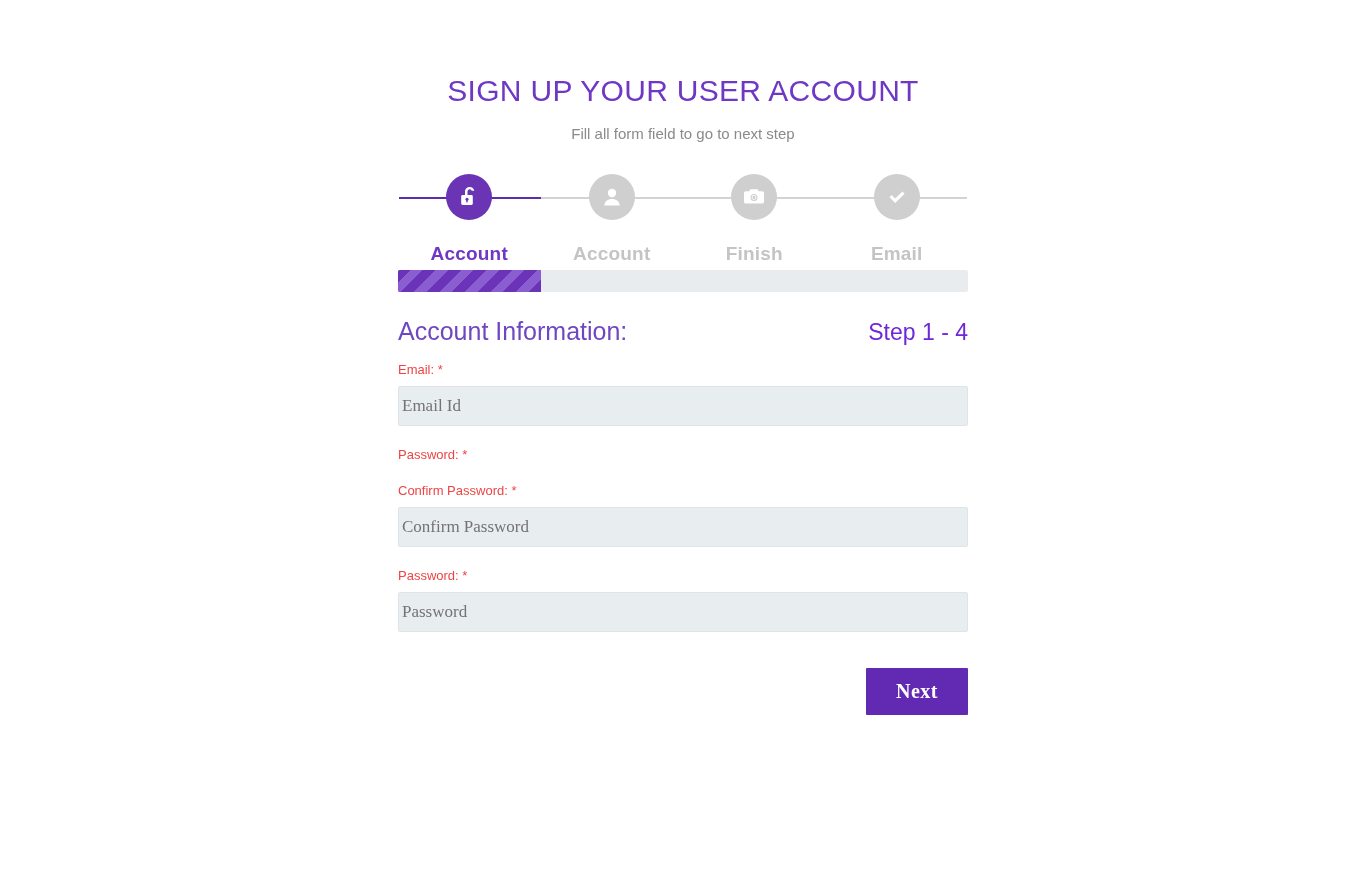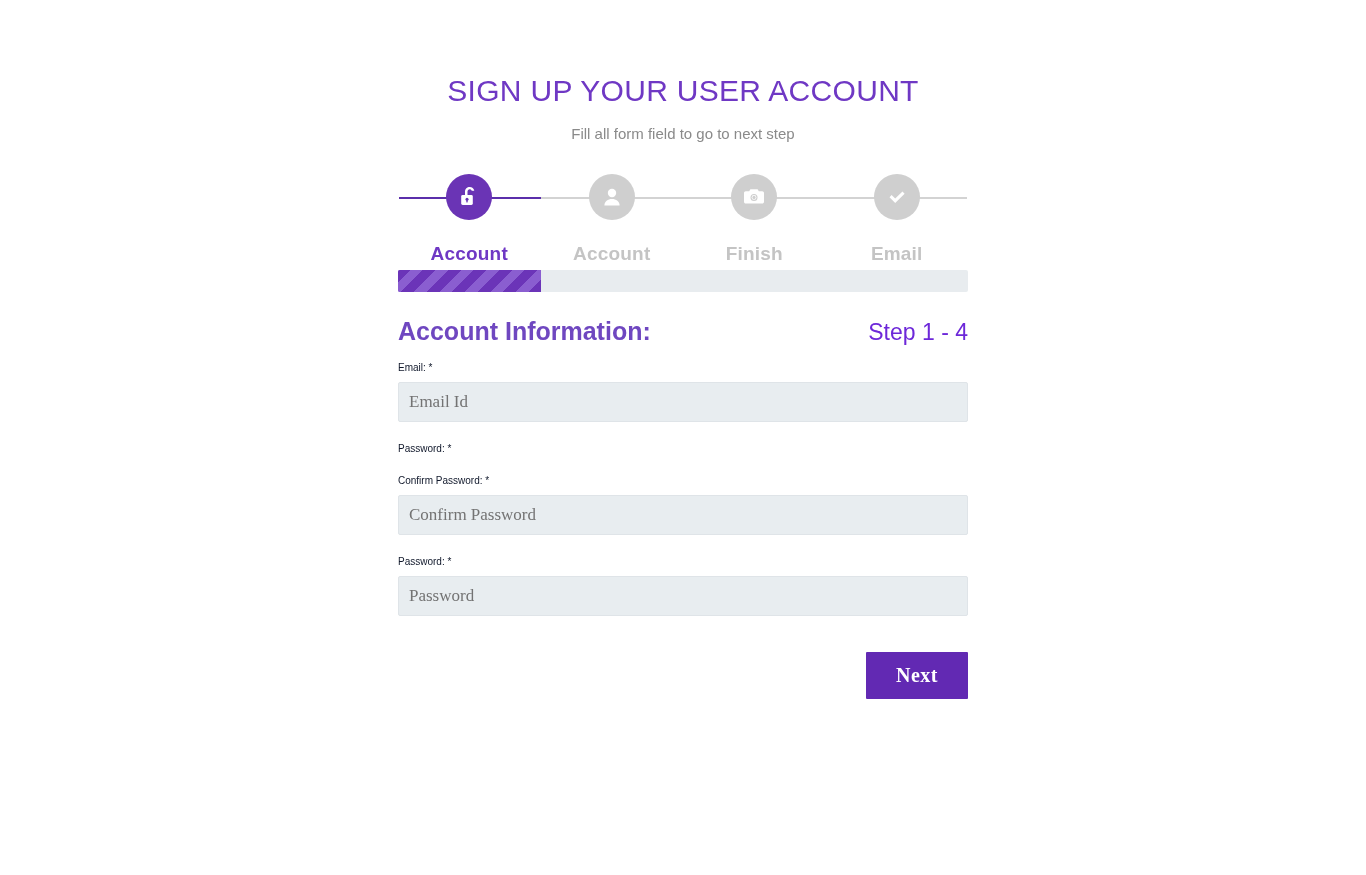--- a/index.html
+++ b/index.html
@@ -132,46 +132,46 @@
 
   
   .section-head {
     display: flex;
     align-items: baseline;
     justify-content: space-between;
     margin-top: 26px;
   }
   .section-title {
     font-size: 25px;
-    font-weight: 700;
+    font-weight: 400;
     color: #6f47c0;
     line-height: 1.1;
   }
   .section-step {
     font-size: 23px;
     font-weight: 400;
     color: #6d28d9;
     line-height: 1.1;
   }
 
   
   .form { margin-top: 16px; }
   .field { margin-bottom: 21px; }
   .field-label {
     display: block;
-    font-size: 10px;
-    color: #0f172a;
+    font-size: 13px;
+    color: #ef4444;
     margin-bottom: 9px;
   }
   .field-input {
     display: block;
     box-sizing: border-box;
     width: 100%;
     height: 40px;
-    padding: 0 10px;
+    padding: 0 3px;
     background: #e8edf0;
     border: 1px solid #dfe4e8;
     border-radius: 2px;
     font-family: "Liberation Serif", serif;
     font-size: 17px;
     color: #4a4a4a;
     outline: none;
   }
   .field-input::placeholder {
     color: #737373;

